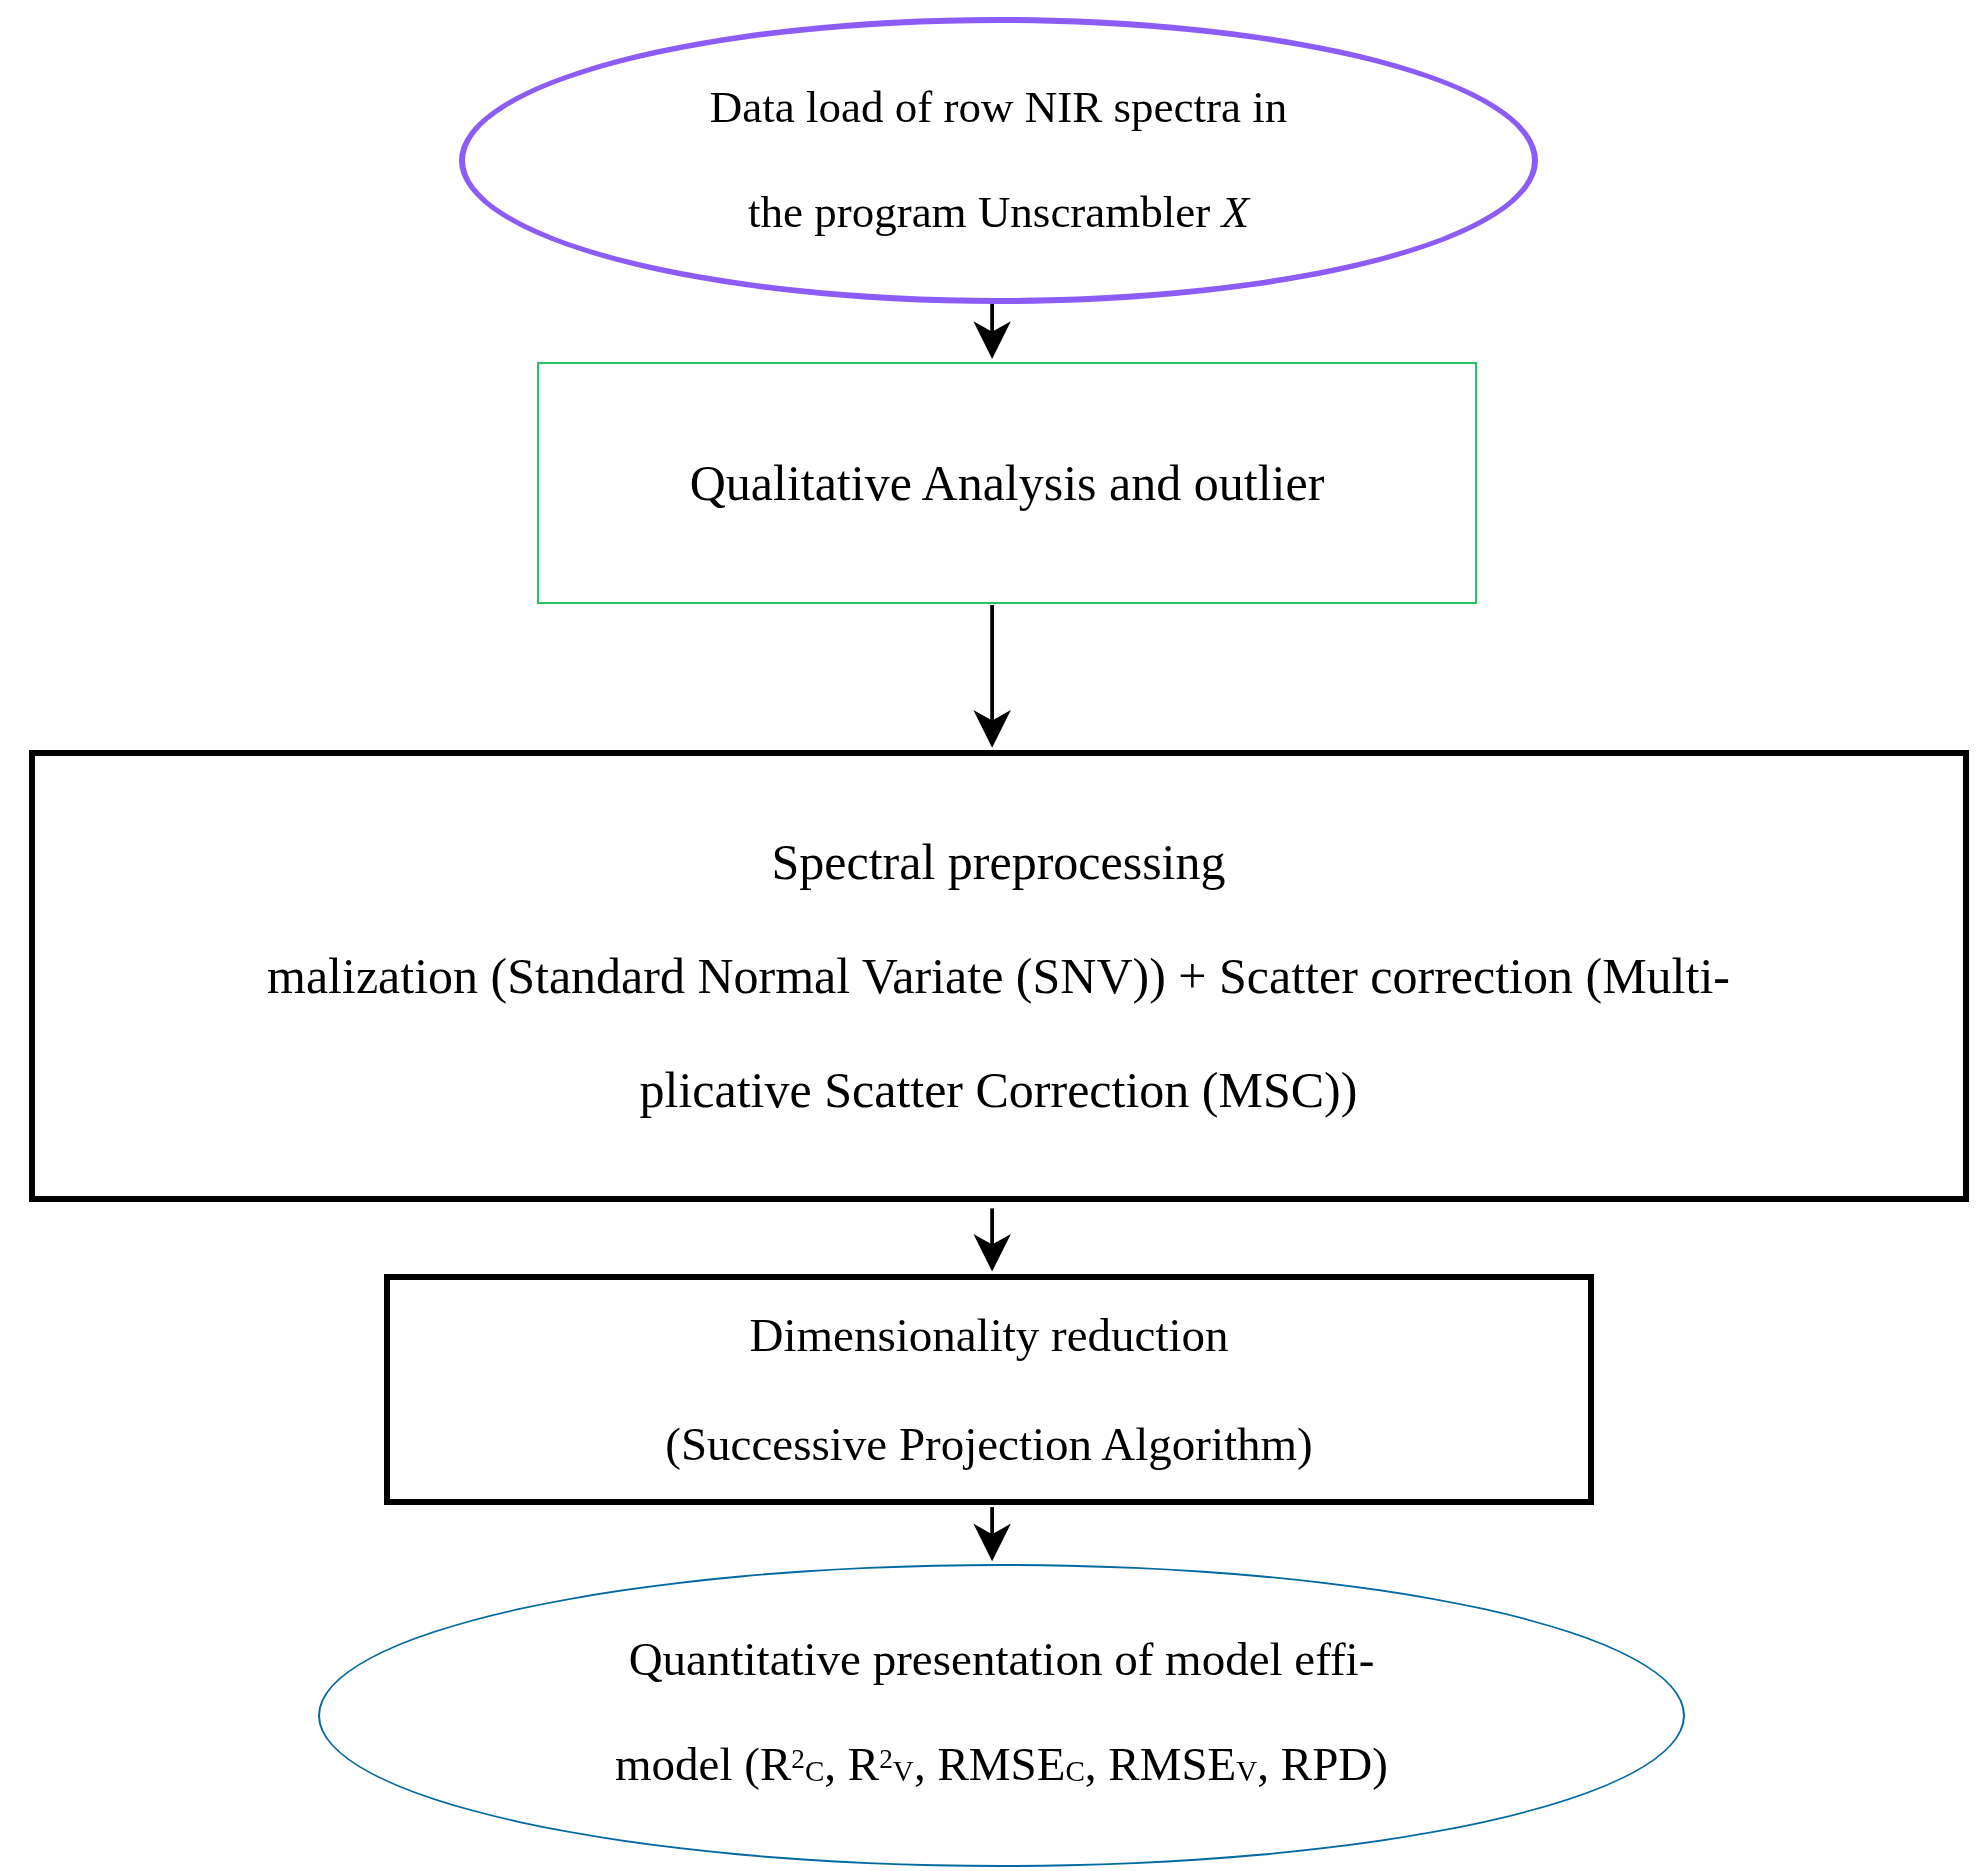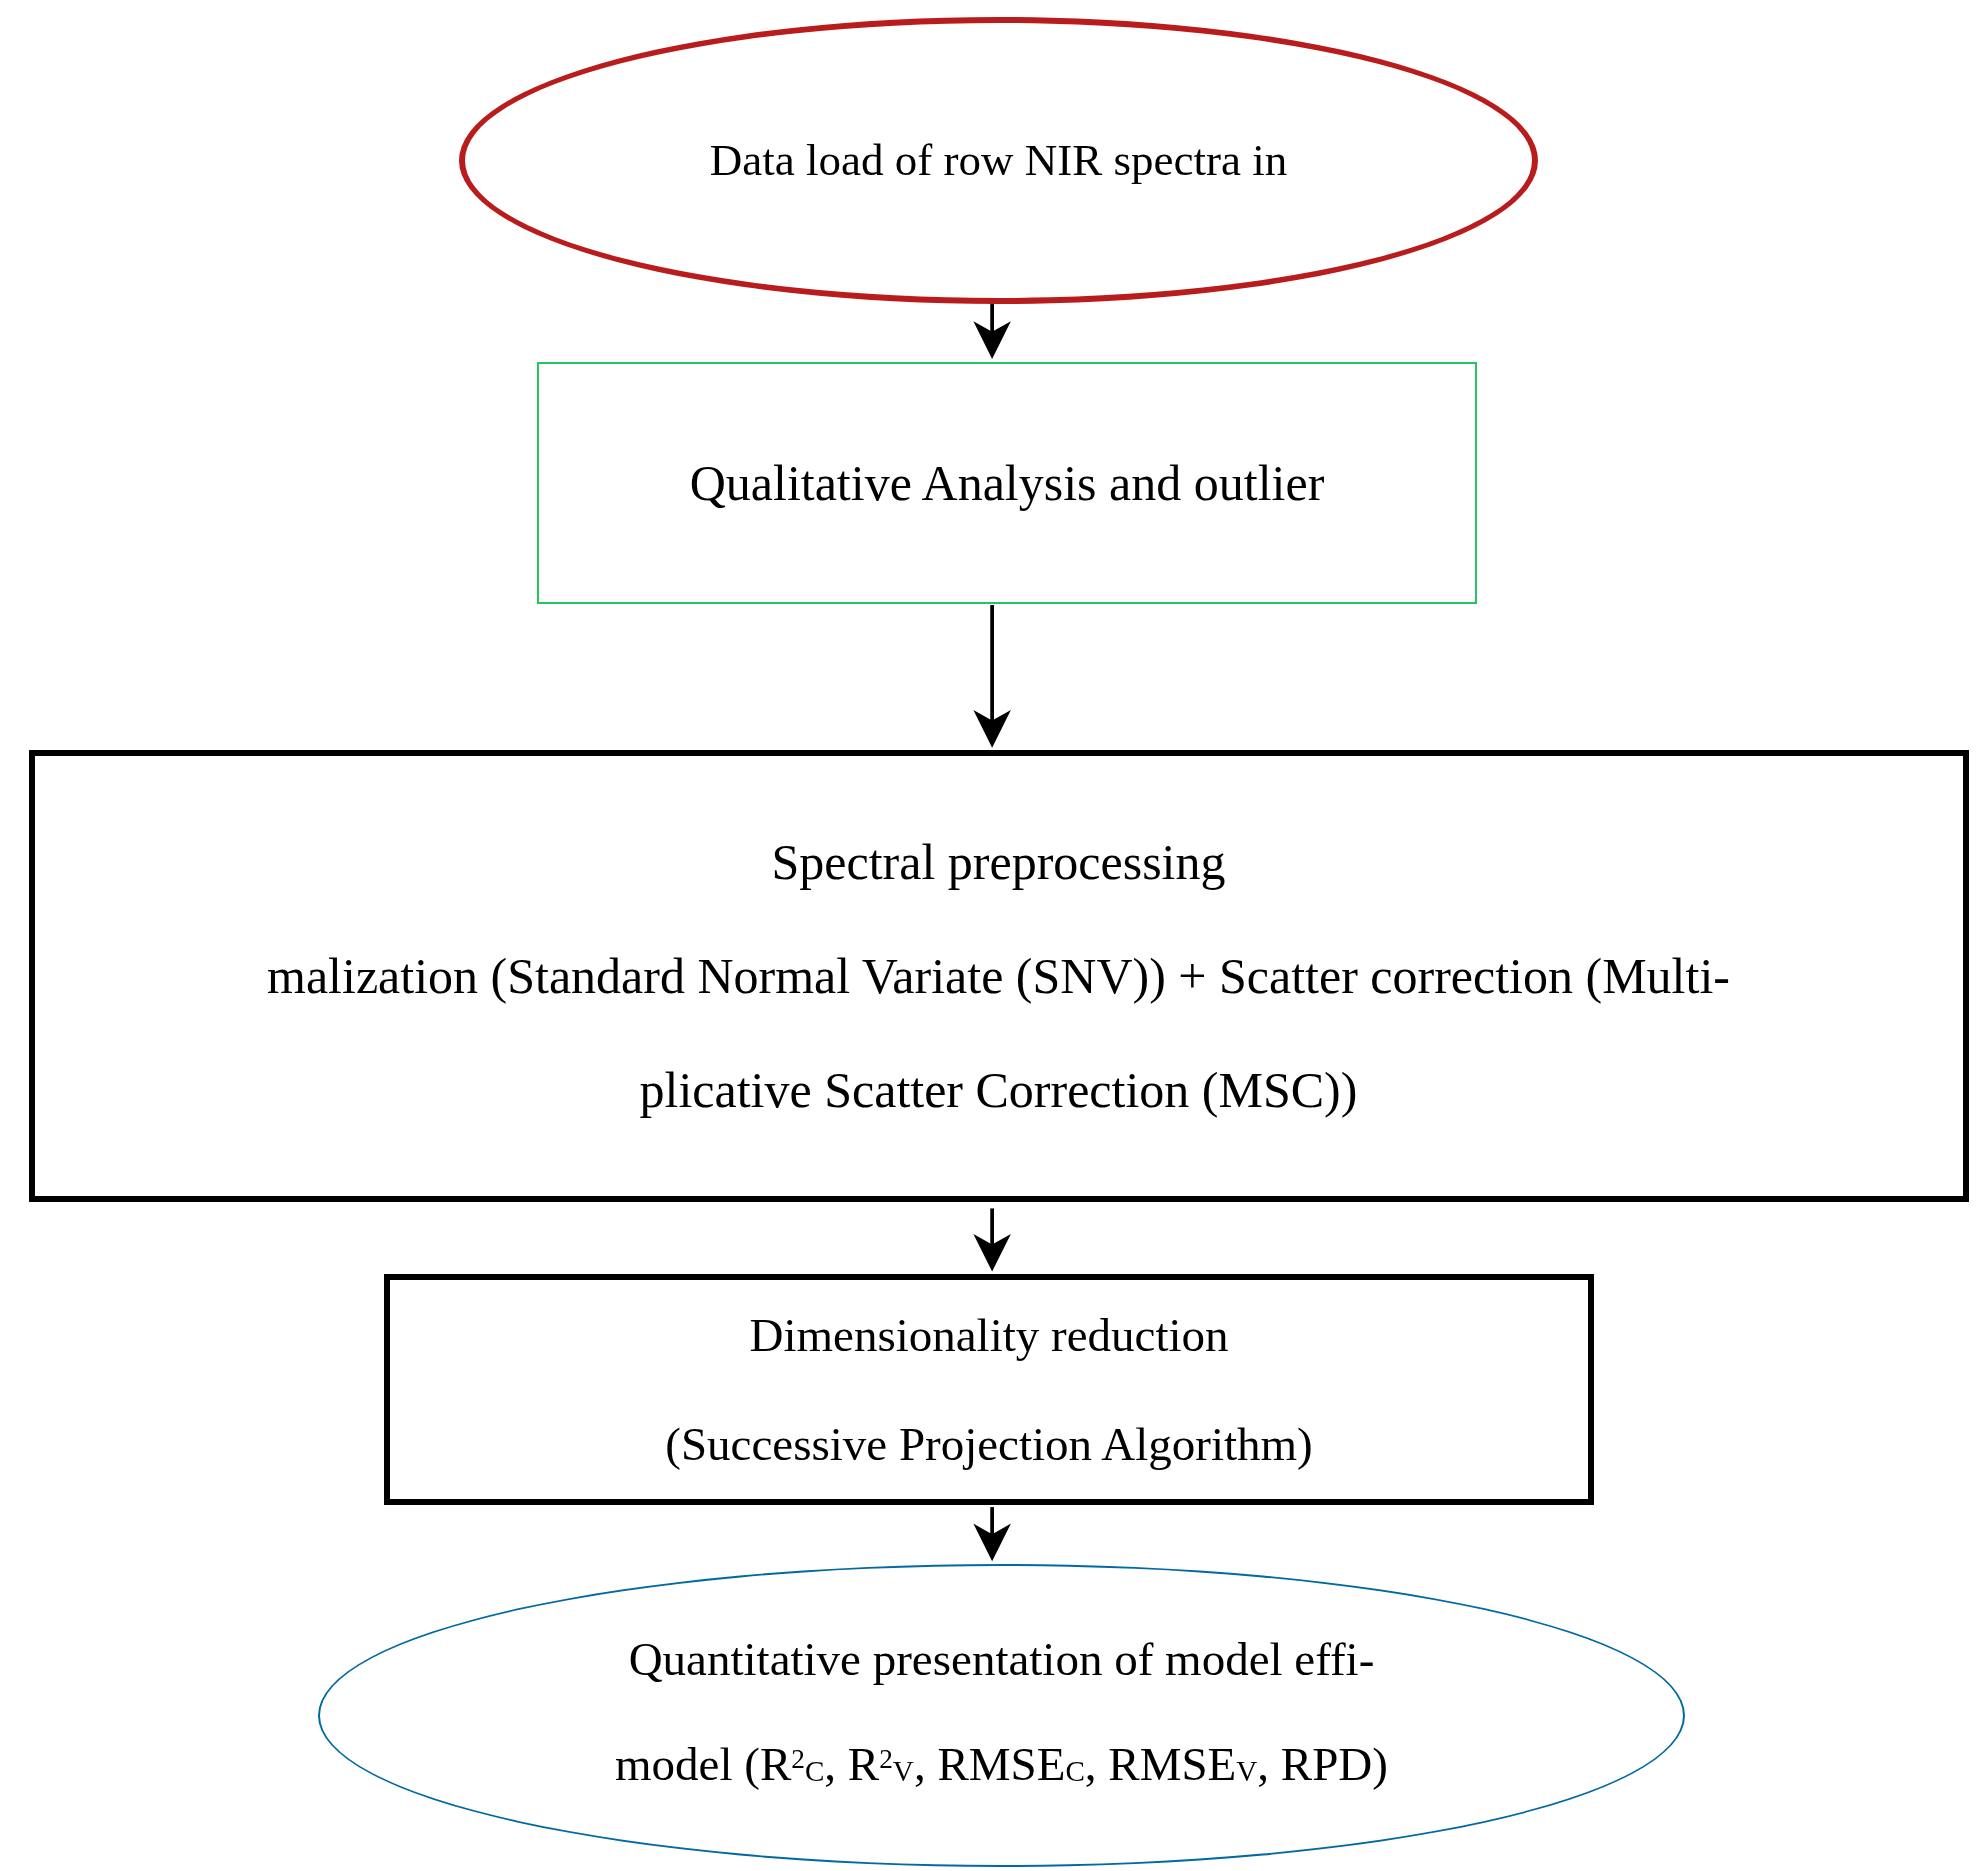--- a/index.html
+++ b/index.html
@@ -32,21 +32,21 @@
     justify-content: center;
     text-align: center;
     background: #ffffff;
   }
   .node .lines { width: 100%; }
   .node .line { white-space: nowrap; }
   .ellipse { border-radius: 50%; }
 
   #node-data-load {
     left: 459px; top: 16.5px; width: 1079px; height: 287px;
-    border: 6px solid #b91c1c; font-size: 45px; line-height: 105px;
+    border: 6px solid #8b5cf6; font-size: 45px; line-height: 105px;
   }
   #node-qualitative {
     left: 537px; top: 362px; width: 940px; height: 242px;
     border: 2px solid #22c55e; font-size: 50px; line-height: 116px;
   }
   #node-preprocessing {
     left: 28.5px; top: 750px; width: 1940px; height: 452px;
     border: 6.8px solid #000; font-size: 50px; line-height: 114px;
   }
   #node-dimensionality {
@@ -92,20 +92,21 @@
     </g>
     <g>
       <line x1="1322" y1="2008" x2="1322" y2="2046" stroke="#000" stroke-width="5"></line>
       <path d="M1322,2080 L1297,2030 L1322,2044 L1347,2030 Z" fill="#000"></path>
     </g>
   </svg>
 
   <div class="node ellipse" id="node-data-load">
     <div class="lines">
       <div class="line">Data load of row NIR spectra in</div>
+      <div class="line"><span>the program Unscrambler </span><i>X</i></div>
     </div>
   </div>
 
   <div class="node" id="node-qualitative">
     <div class="lines">
       <div class="line">Qualitative Analysis and outlier</div>
     </div>
   </div>
 
   <div class="node" id="node-preprocessing">

